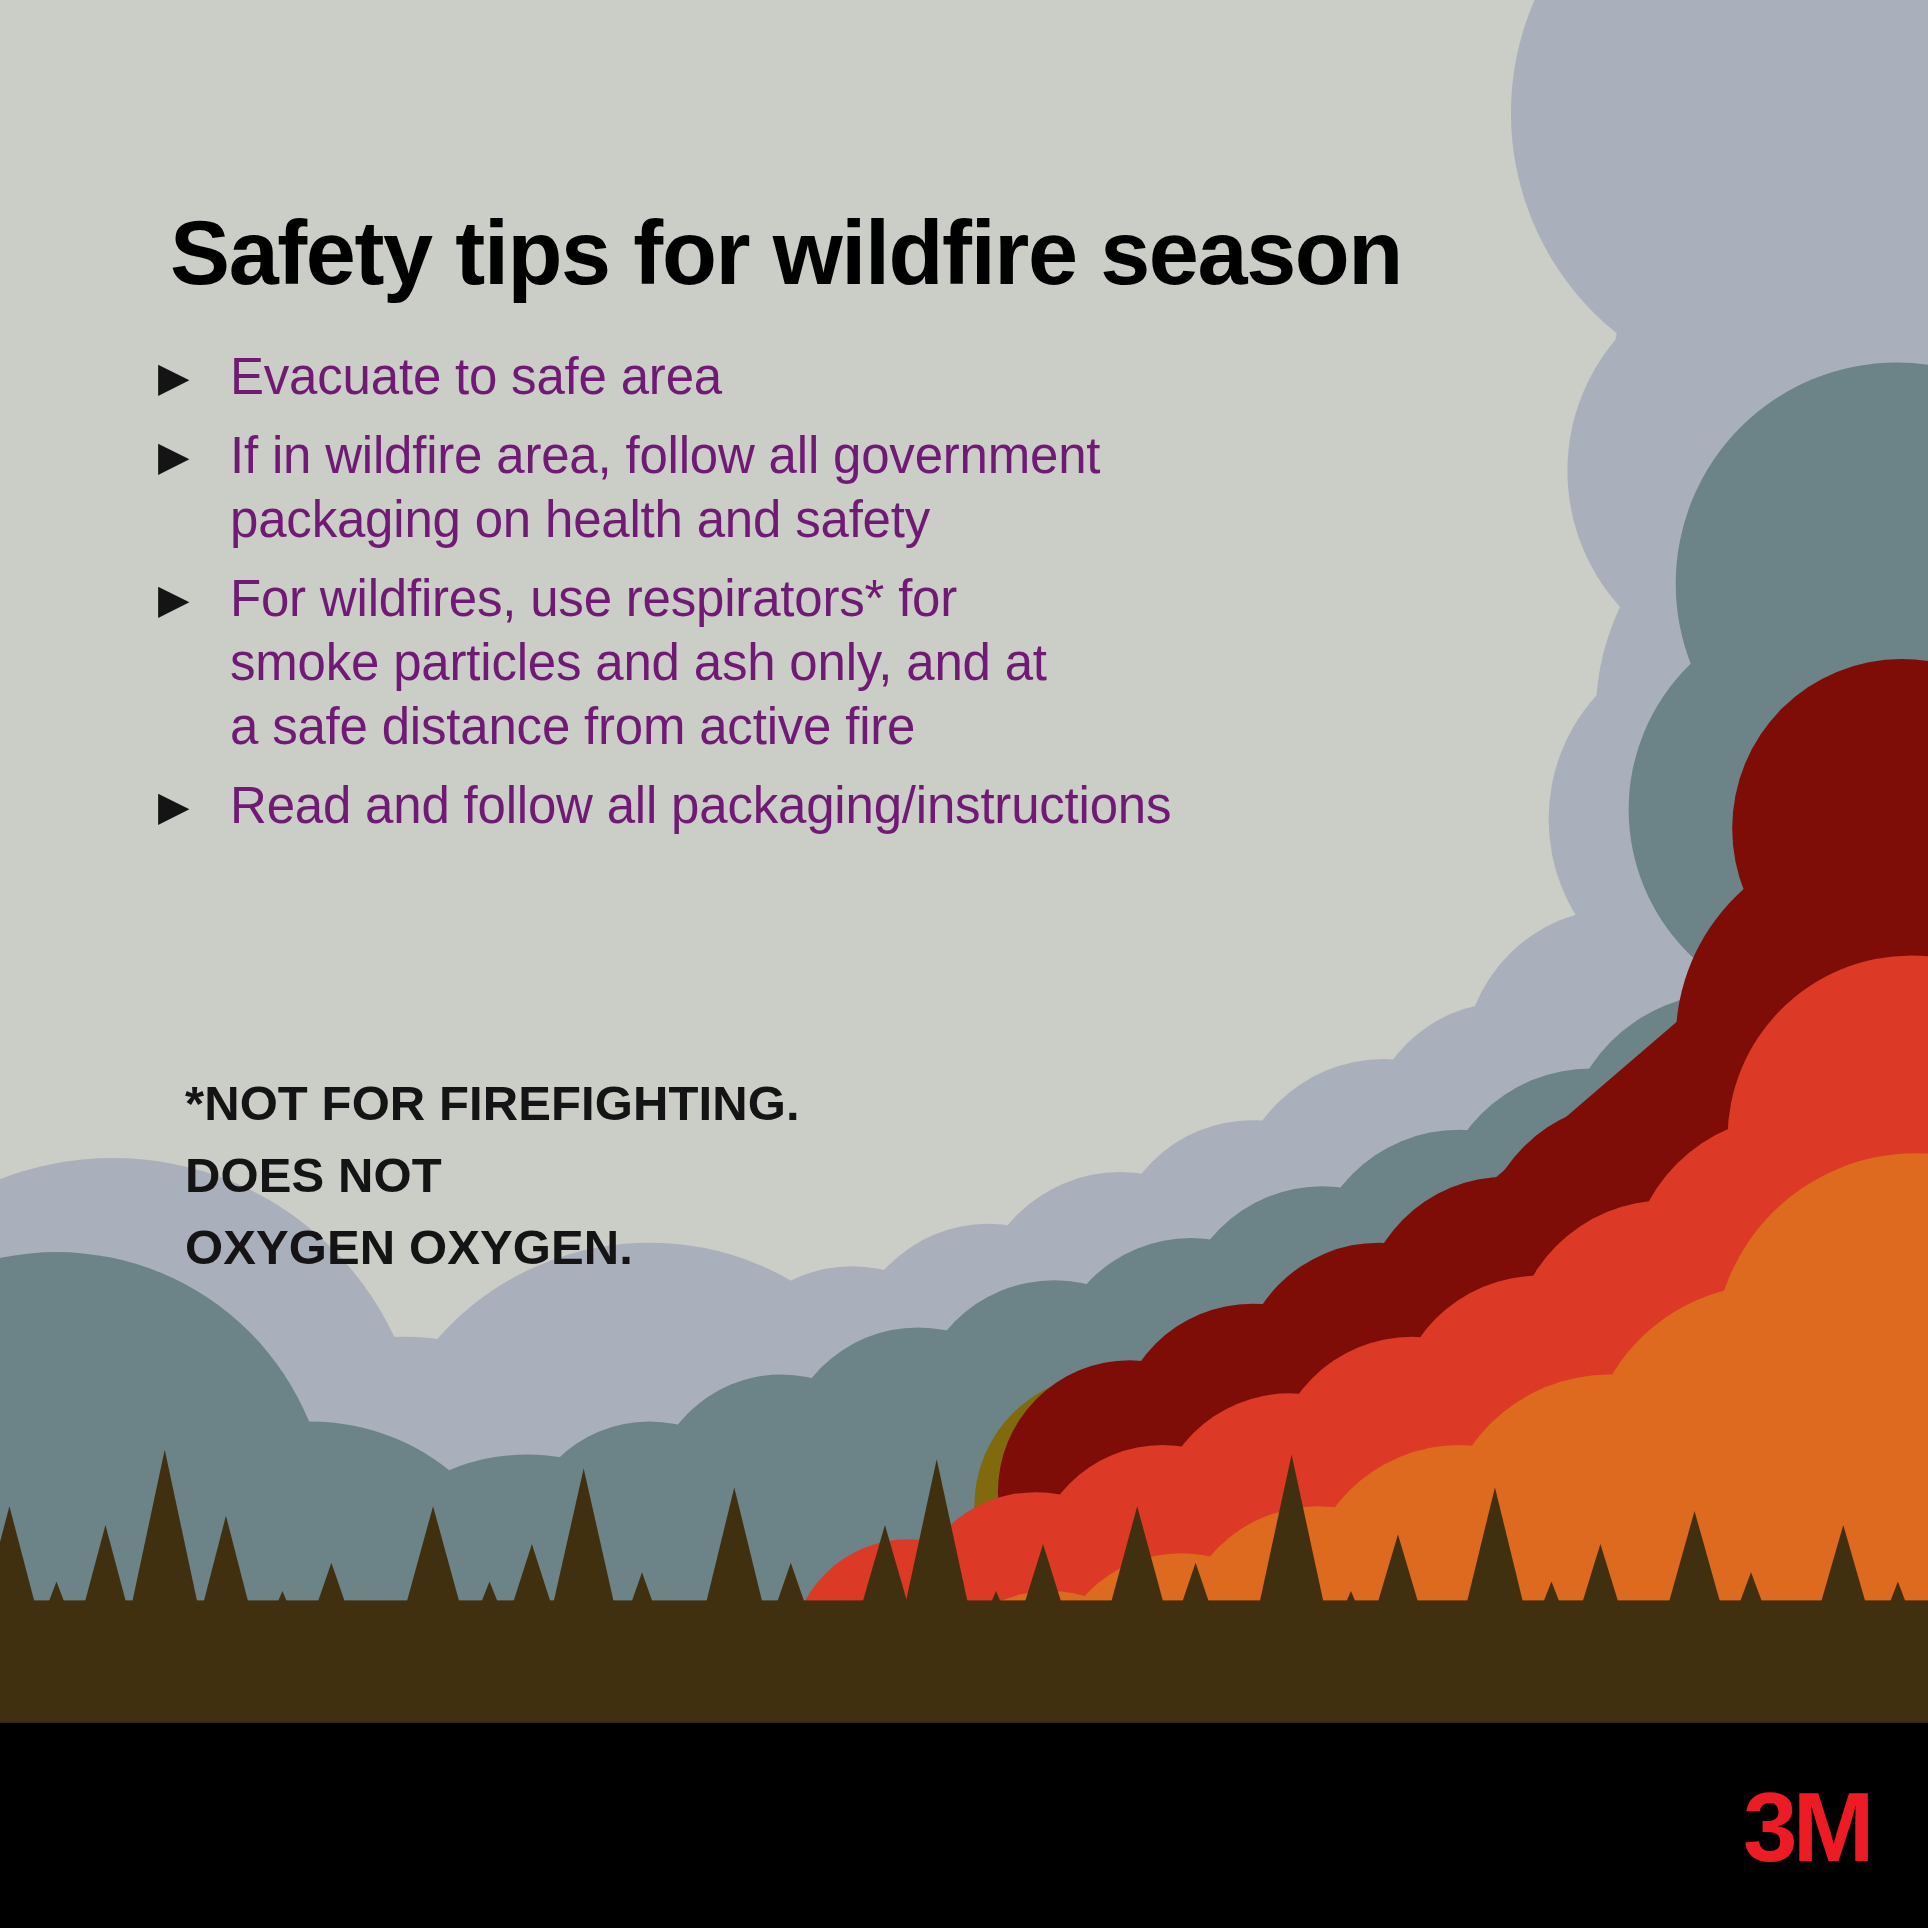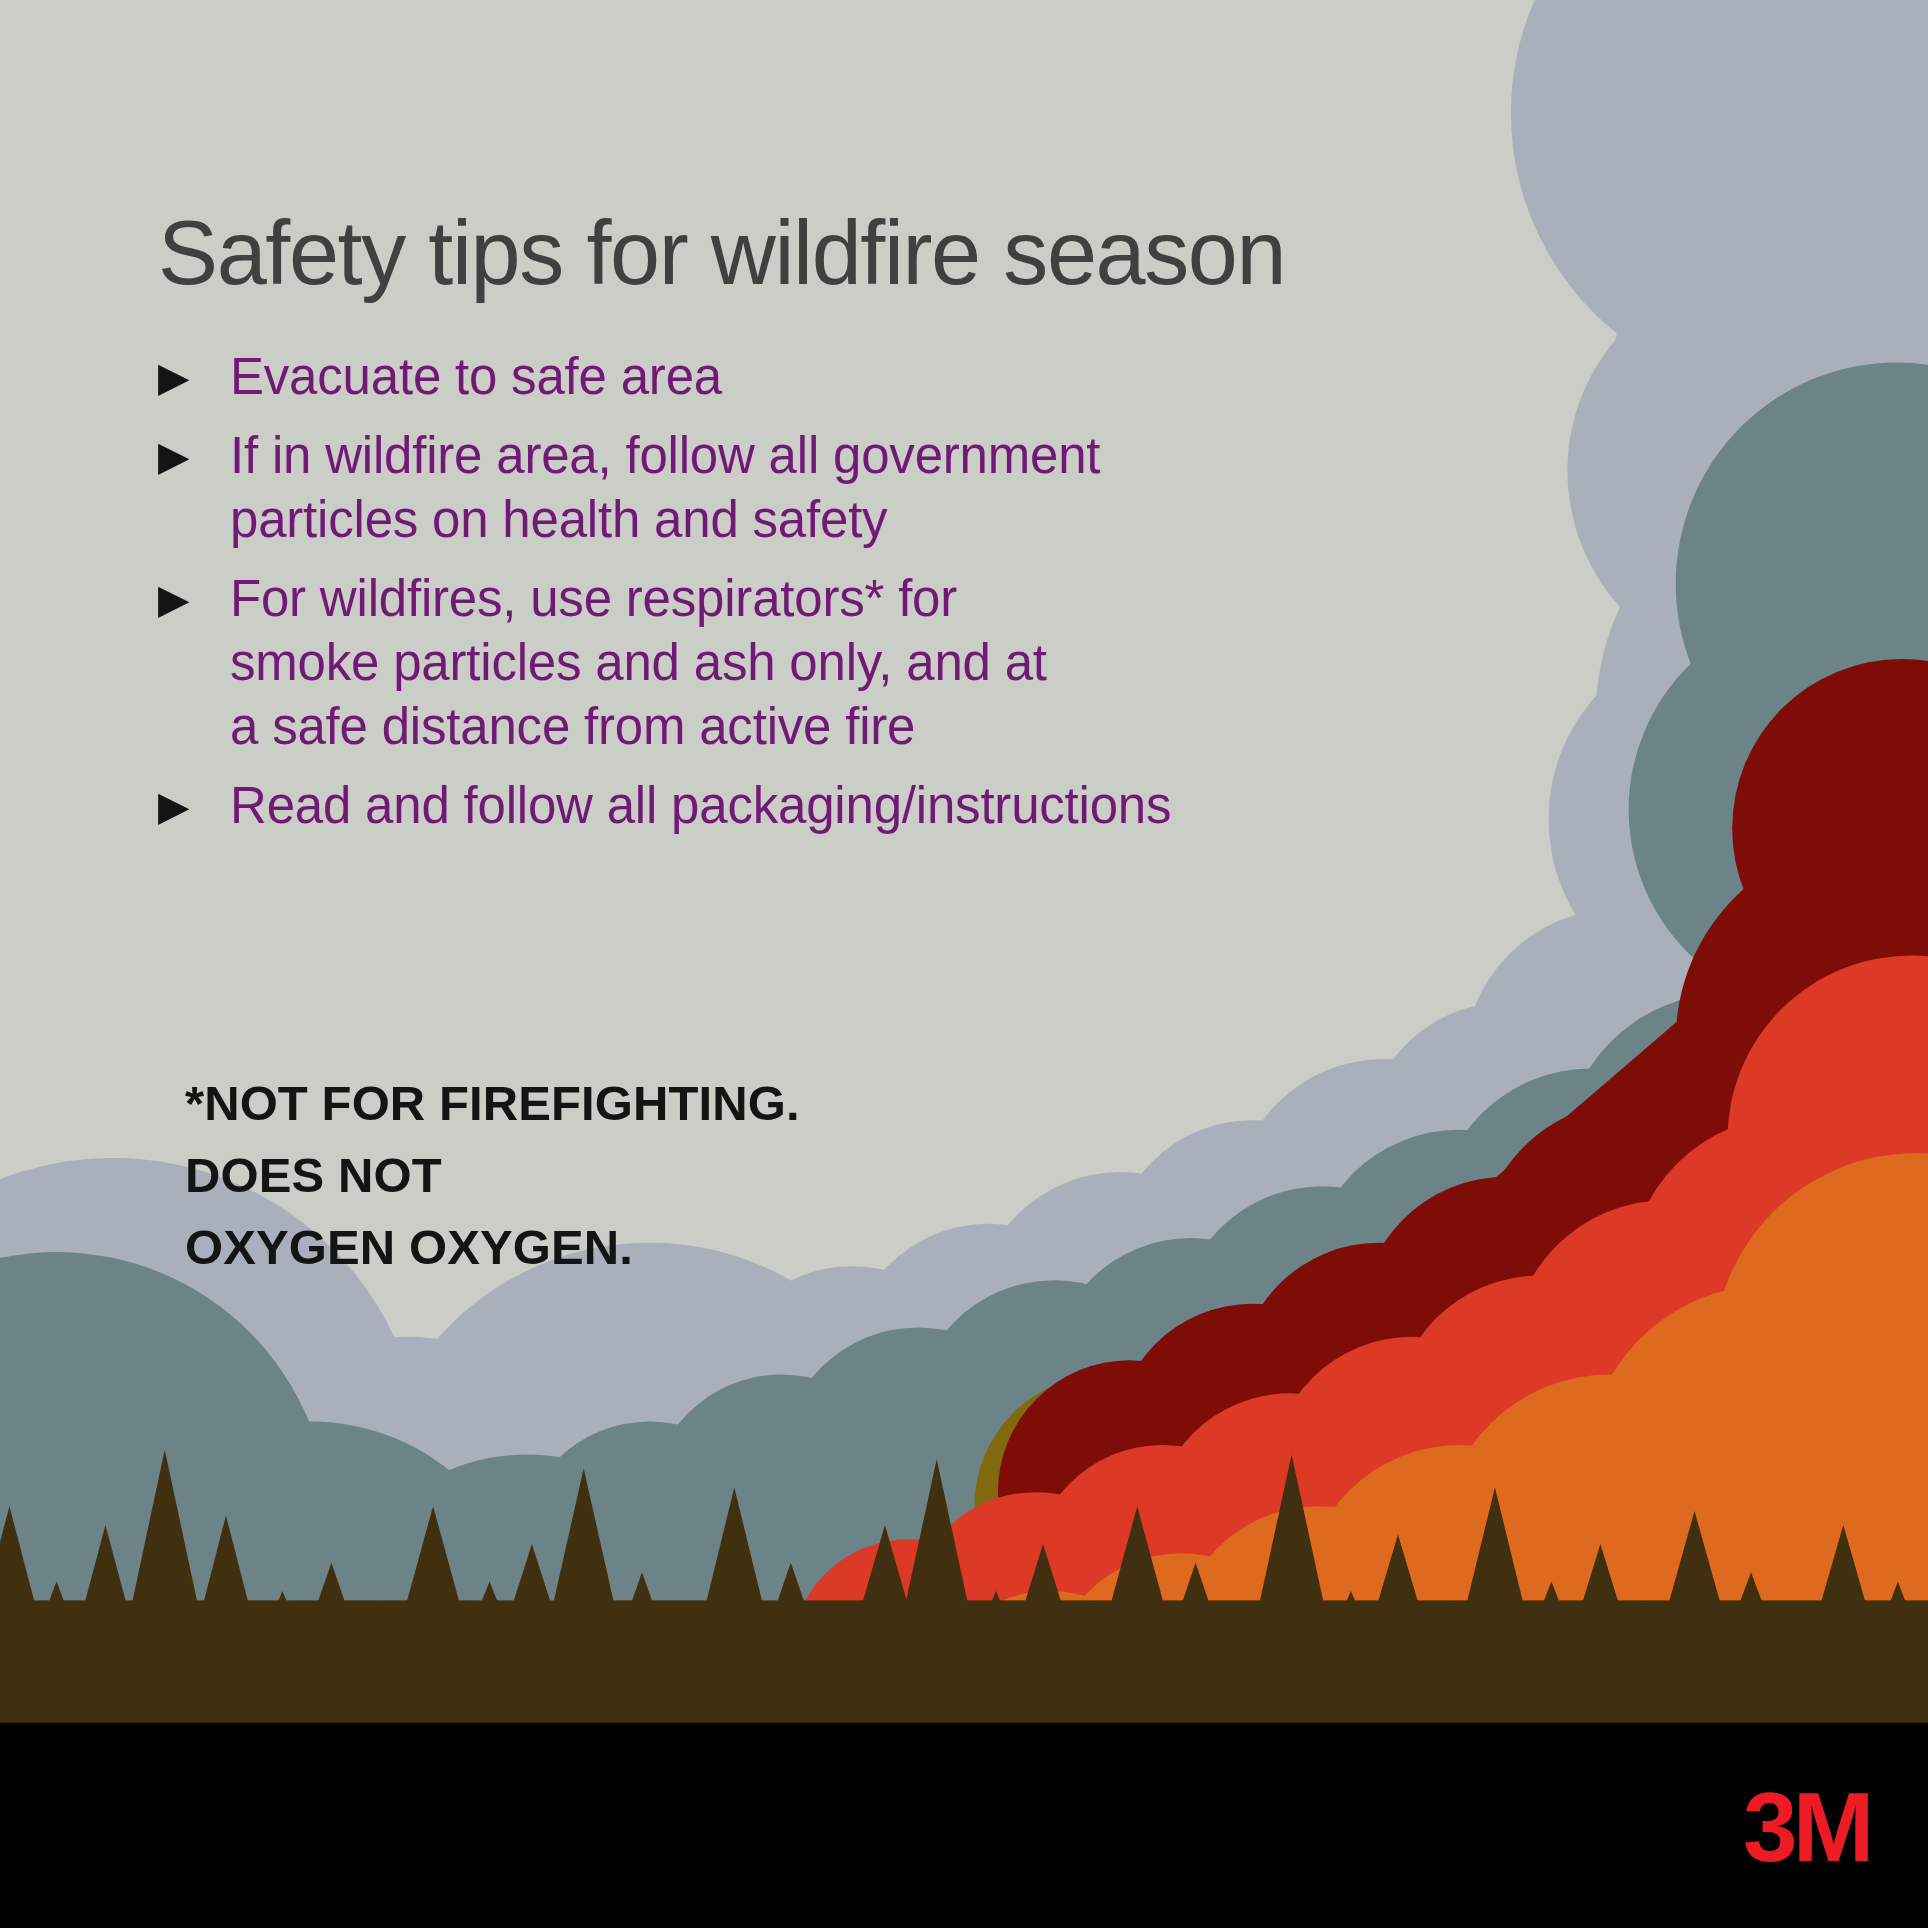--- a/index.html
+++ b/index.html
@@ -12,25 +12,25 @@
   }
   #art{position:absolute;inset:0;width:1928px;height:1928px;}
   #content{
     position:absolute;
     left:0;top:0;width:1928px;height:1928px;
     pointer-events:none;
   }
   .txtlayer{position:absolute;pointer-events:auto;}
 
   #title{
-    left:158px;top:146px;
+    left:170px;top:146px;
     font-size:90px;
-    font-weight:normal;
+    font-weight:bold;
     letter-spacing:-1.4px;
-    color:#404040;
+    color:#000000;
     line-height:1.05;
     white-space:nowrap;
   }
 
   #bullets{
     left:158px;top:345px;
     width:1224px;
   }
   .bullet-row{
     display:flex;
@@ -245,21 +245,21 @@
         <span class="bullet-mark">▶</span>
         <span class="bullet-text">
           <span class="ln">Evacuate to safe area</span>
         </span>
       </div>
 
       <div class="bullet-row">
         <span class="bullet-mark">▶</span>
         <span class="bullet-text">
           <span class="ln">If in wildfire area, follow all government</span>
-          <span class="ln">particles on health and safety</span>
+          <span class="ln">packaging on health and safety</span>
         </span>
       </div>
 
       <div class="bullet-row">
         <span class="bullet-mark">▶</span>
         <span class="bullet-text">
           <span class="ln">For wildfires, use respirators* for</span>
           <span class="ln">smoke particles and ash only, and at</span>
           <span class="ln">a safe distance from active fire</span>
         </span>

